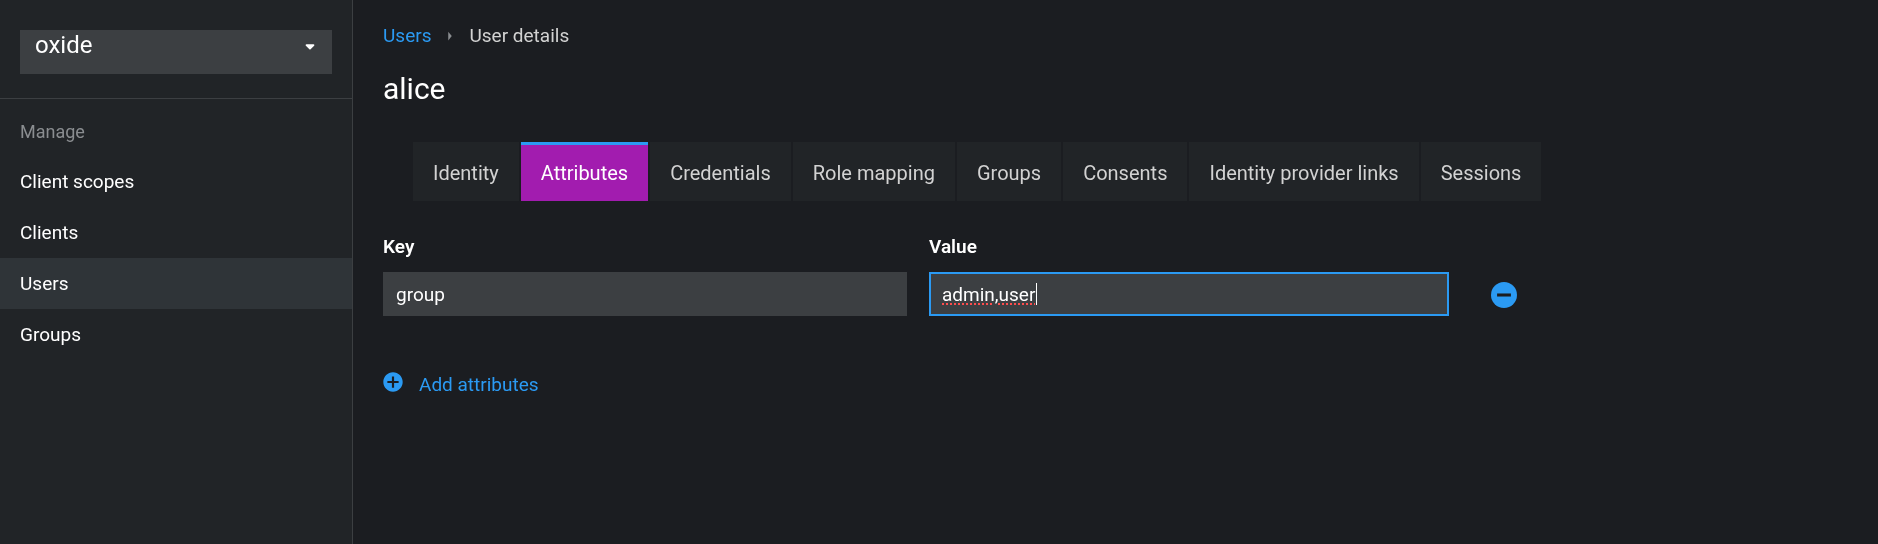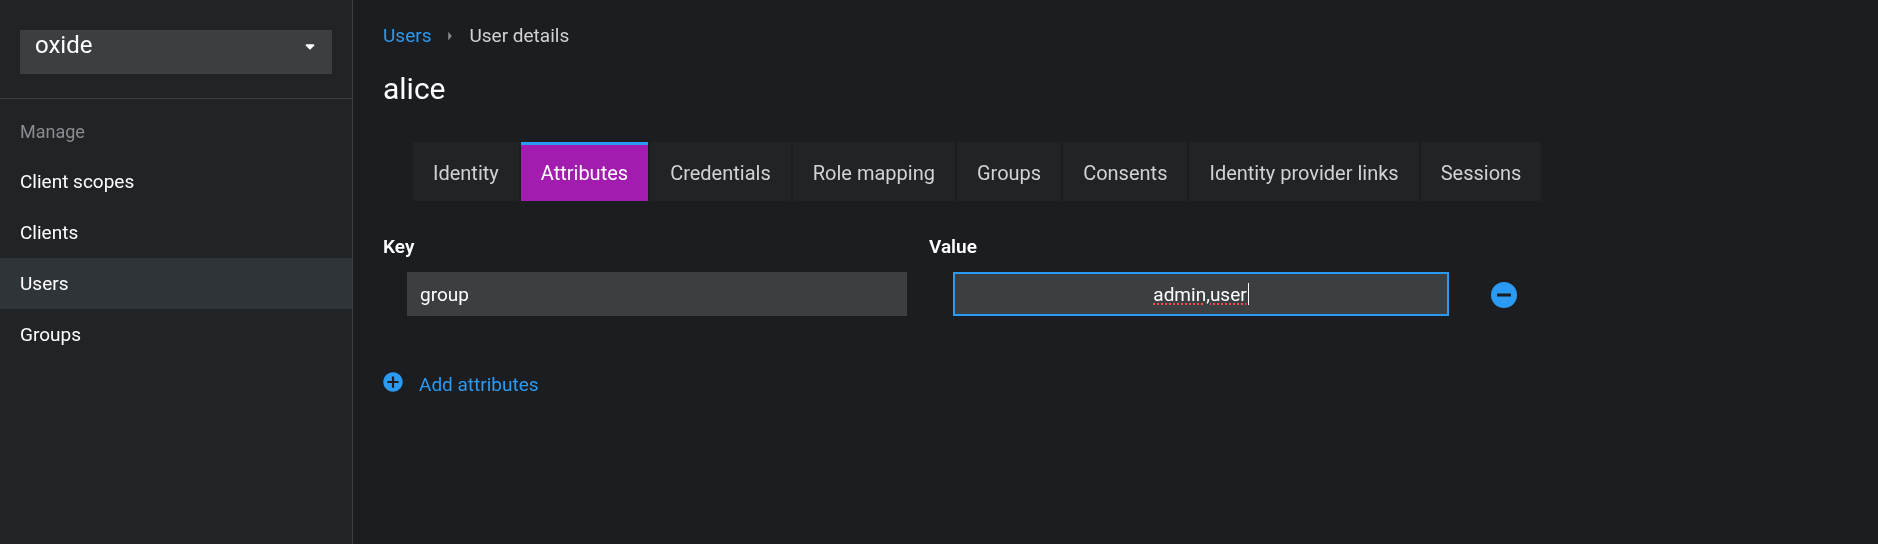--- a/index.html
+++ b/index.html
@@ -117,27 +117,25 @@
   }
   .text-input {
     background: #3c3f42;
     border: 1px solid #3c3f42;
     color: #fff;
     font-size: 19px;
     height: 44px;
     padding: 0 12px;
     outline: none;
     font-family: inherit;
-    margin-left: 24px;
   }
   .text-input.focused {
     border: 2px solid #2b9af3;
     padding: 17px 11px;
     height: 44px;
-    justify-content: center;
   }
   .remove-btn {
     align-self: flex-end;
     margin-bottom: 8px;
     margin-left: 20px;
     cursor: pointer;
     margin-top: 34px;
   }
   .remove-btn svg { width: 26px; height: 26px; display:block; }
   .add-link {

